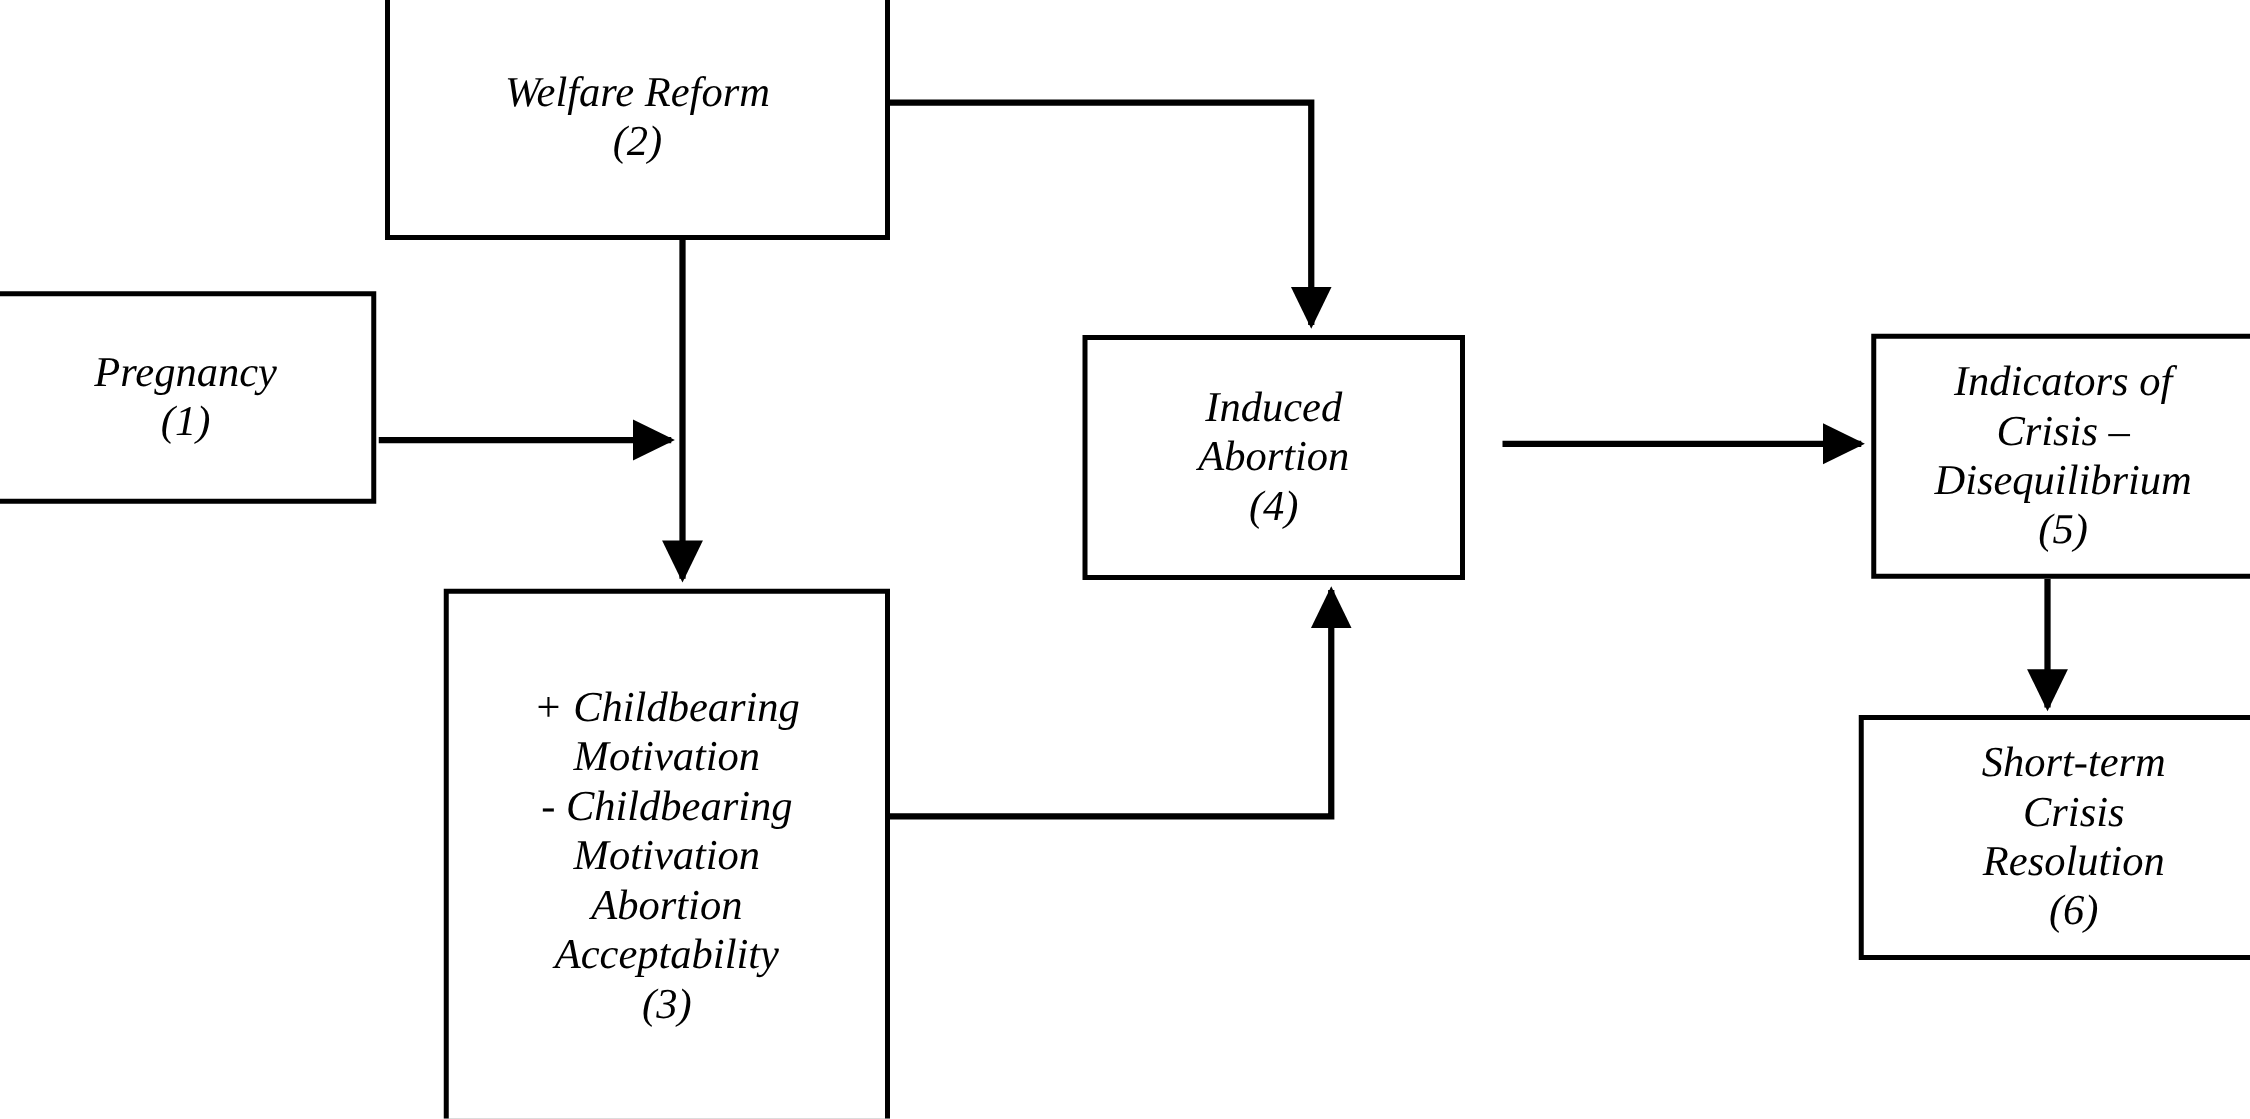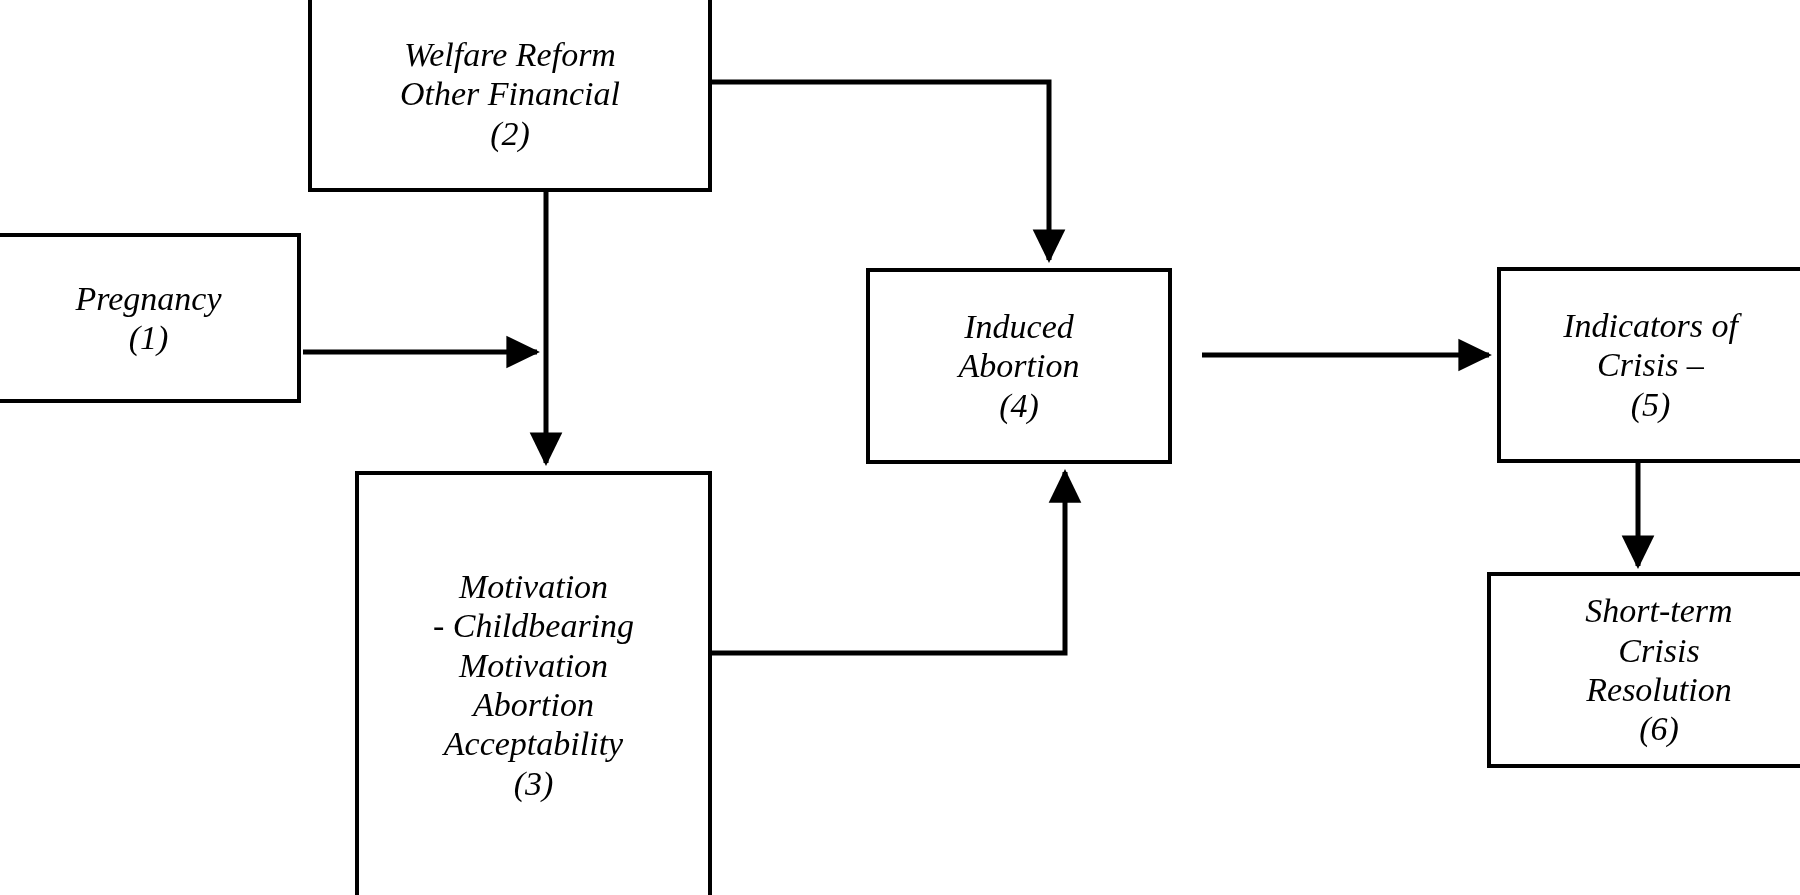--- a/index.html
+++ b/index.html
@@ -90,42 +90,43 @@
     </g>
   </svg>
 
   <div class="node" id="node-1">
     <span class="line">Pregnancy</span>
     <span class="line">(1)</span>
   </div>
 
   <div class="node" id="node-2">
     <span class="line">Welfare Reform</span>
-    <span class="line">Other Financial</span>
     <span class="line">(2)</span>
   </div>
 
   <div class="node" id="node-3">
+    <span class="line">+ Childbearing</span>
     <span class="line">Motivation</span>
     <span class="line">- Childbearing</span>
     <span class="line">Motivation</span>
     <span class="line">Abortion</span>
     <span class="line">Acceptability</span>
     <span class="line">(3)</span>
   </div>
 
   <div class="node" id="node-4">
     <span class="line">Induced</span>
     <span class="line">Abortion</span>
     <span class="line">(4)</span>
   </div>
 
   <div class="node" id="node-5">
     <span class="line">Indicators of</span>
     <span class="line">Crisis –</span>
+    <span class="line">Disequilibrium</span>
     <span class="line">(5)</span>
   </div>
 
   <div class="node" id="node-6">
     <span class="line">Short-term</span>
     <span class="line">Crisis</span>
     <span class="line">Resolution</span>
     <span class="line">(6)</span>
   </div>
 

